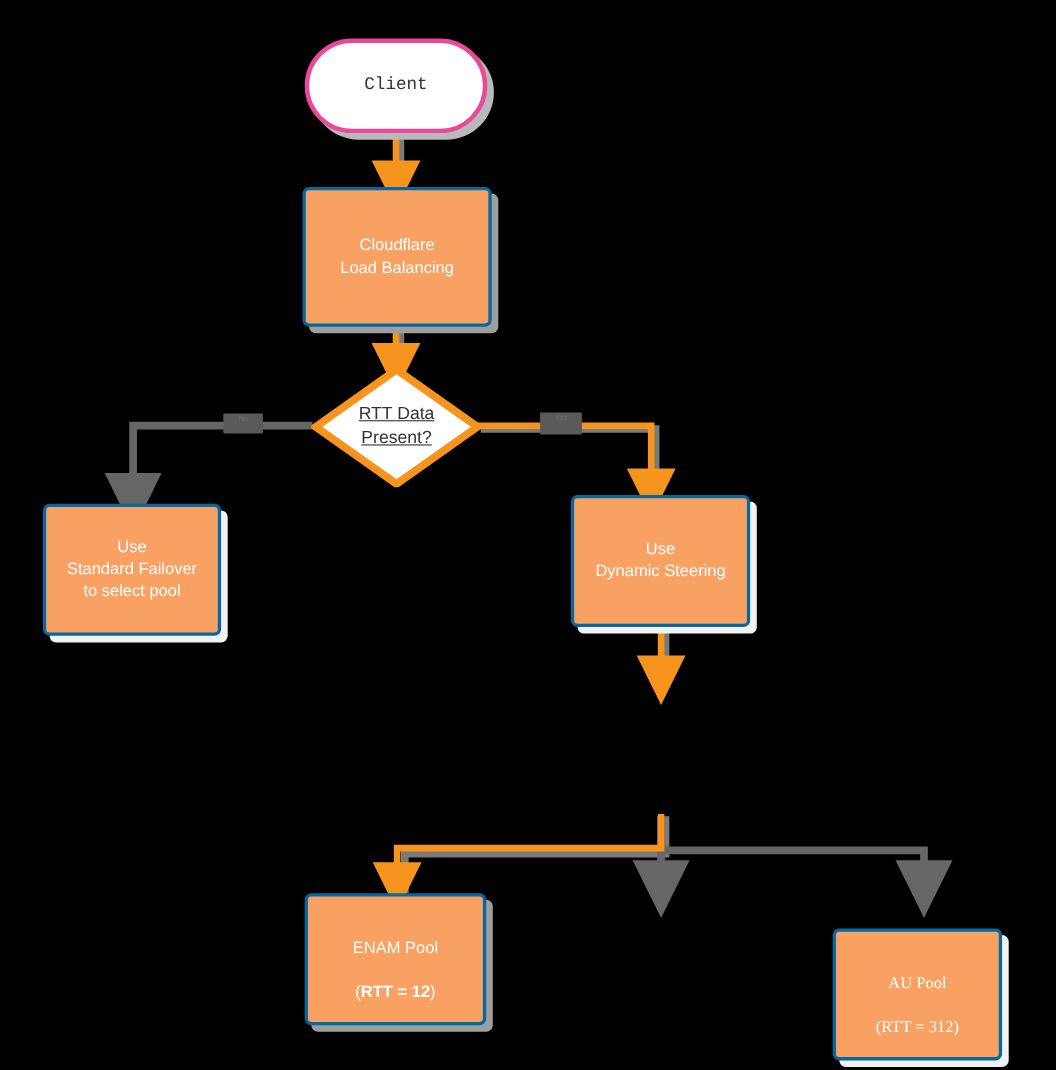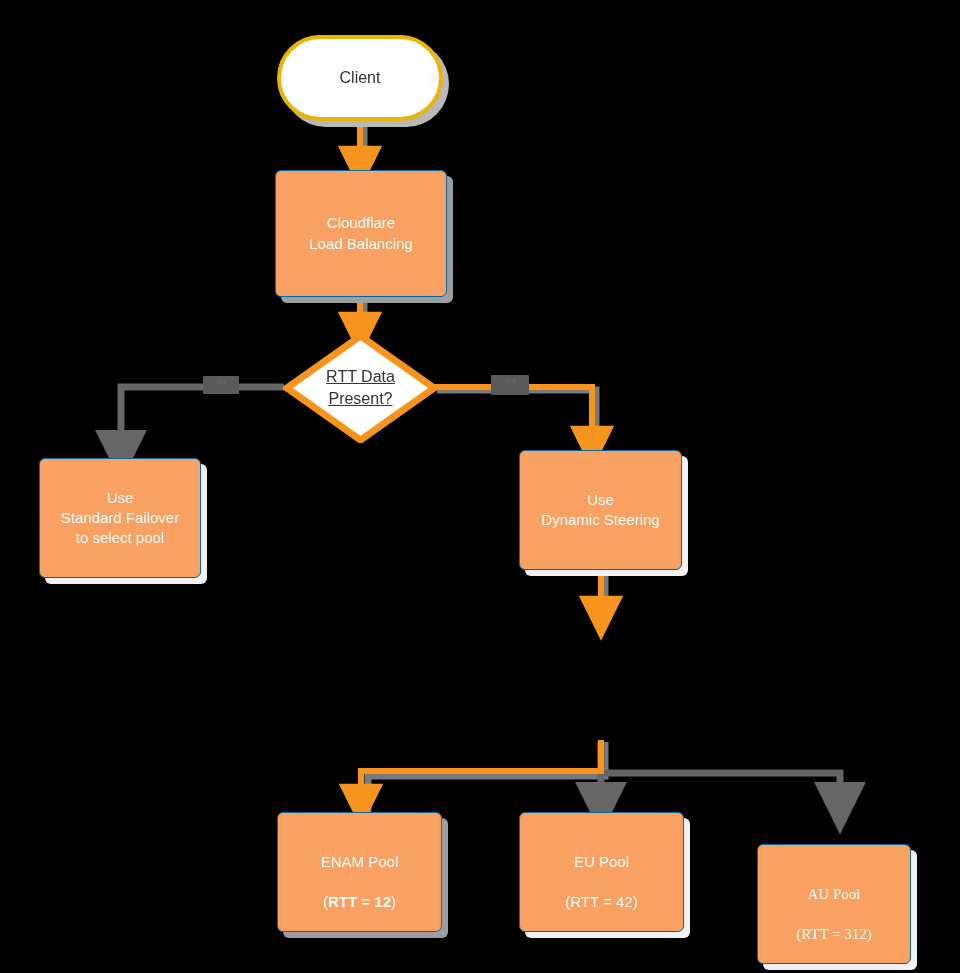--- a/index.html
+++ b/index.html
@@ -33,40 +33,41 @@
     z-index: 5;
   }
   .node .label {
     line-height: 1.35;
     white-space: pre-line;
   }
 
   
   .n-process {
     background: #F8A162;
-    border: 1px solid #0369a1;
+    border: 3px solid #0369a1;
     border-radius: 6px;
     color: #FFFFFF;
     font-size: 15px;
   }
   .n-process.shadow-gray {
     box-shadow: 6px 6px 0 0 #9e9e9e;
   }
   .n-process.shadow-light {
     box-shadow: 6px 6px 0 0 #f2f2f2;
   }
 
   
   .n-terminal {
     background: #FFFFFF;
-    border: 4px solid #eab308;
+    border: 4px solid #ec4899;
     border-radius: 999px;
     color: #333333;
     font-size: 16px;
     box-shadow: 6px 6px 0 0 #b9b9b9;
+    font-family: Liberation Mono, monospace;
   }
 
   
   .n-decision {
     background: transparent;
     border: none;
   }
   .n-decision .diamond-svg {
     position: absolute;
     left: 0;
@@ -188,26 +189,20 @@
   </div>
 
 
   <div class="node n-process shadow-gray" style="left:277px; top:812px; width:165px; height:120px;">
     <span class="label">
       <span>ENAM Pool</span><br>
       <span>(</span><span class="bold">RTT = 12</span><span>)</span>
     </span>
   </div>
 
-  <div class="node n-process shadow-light" style="left:519px; top:812px; width:165px; height:120px;">
-    <span class="label">
-      <span>EU Pool</span><br>
-      <span>(RTT = 42)</span>
-    </span>
-  </div>
 
   <div class="node n-process shadow-light" style="left:757px; top:844px; width:154px; height:120px;font-family:Liberation Serif, serif;">
     <span class="label">
       <span>AU Pool</span><br>
       <span>(RTT = 312)</span>
     </span>
   </div>
 
 </div>
 

